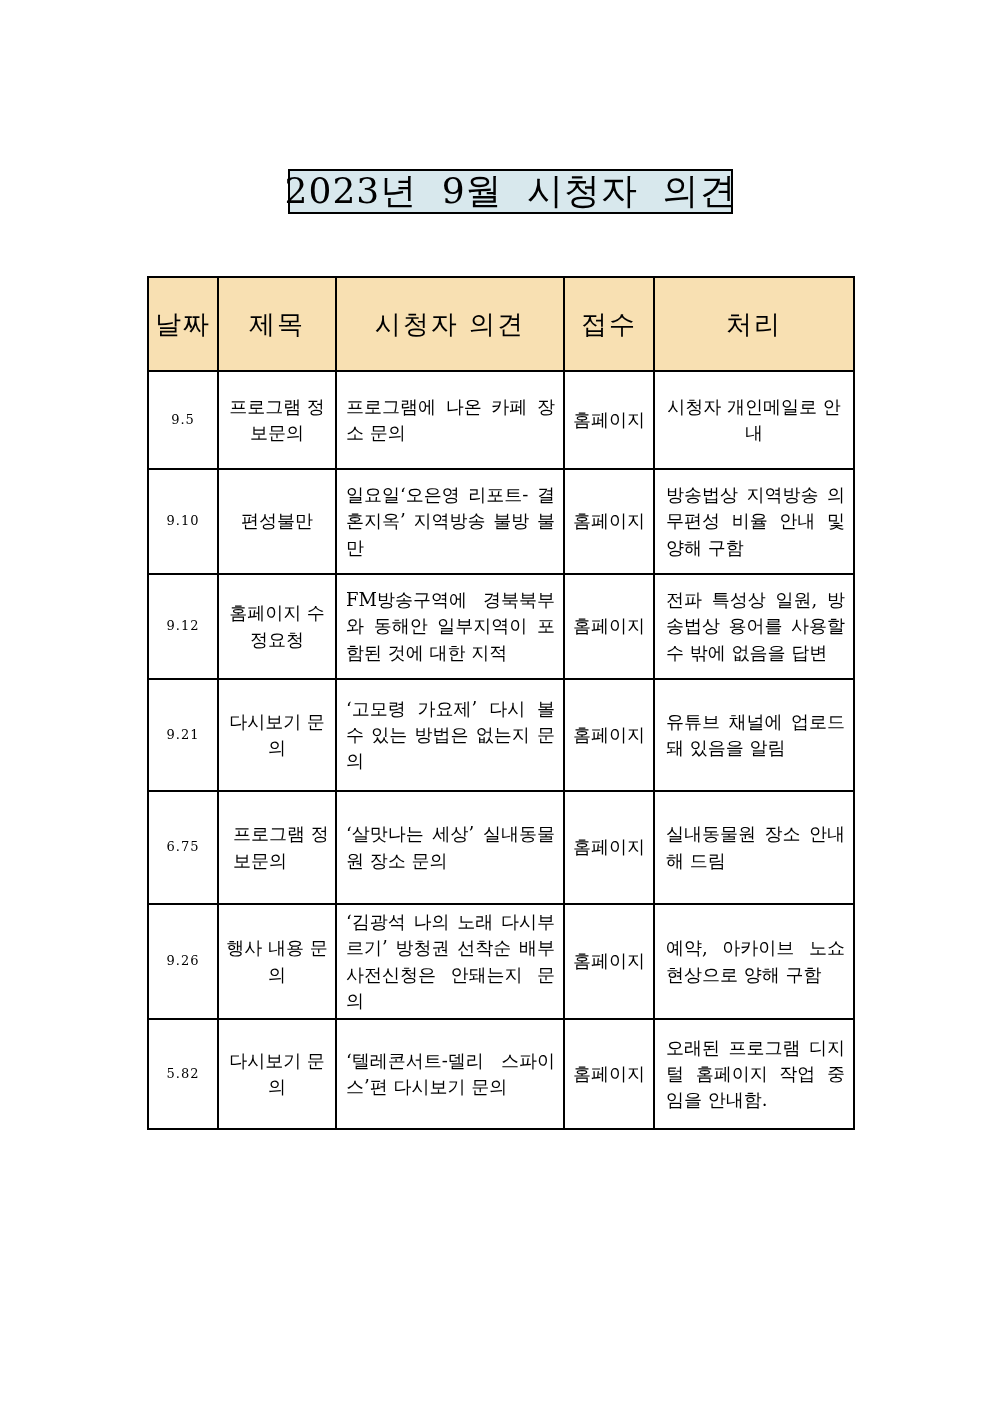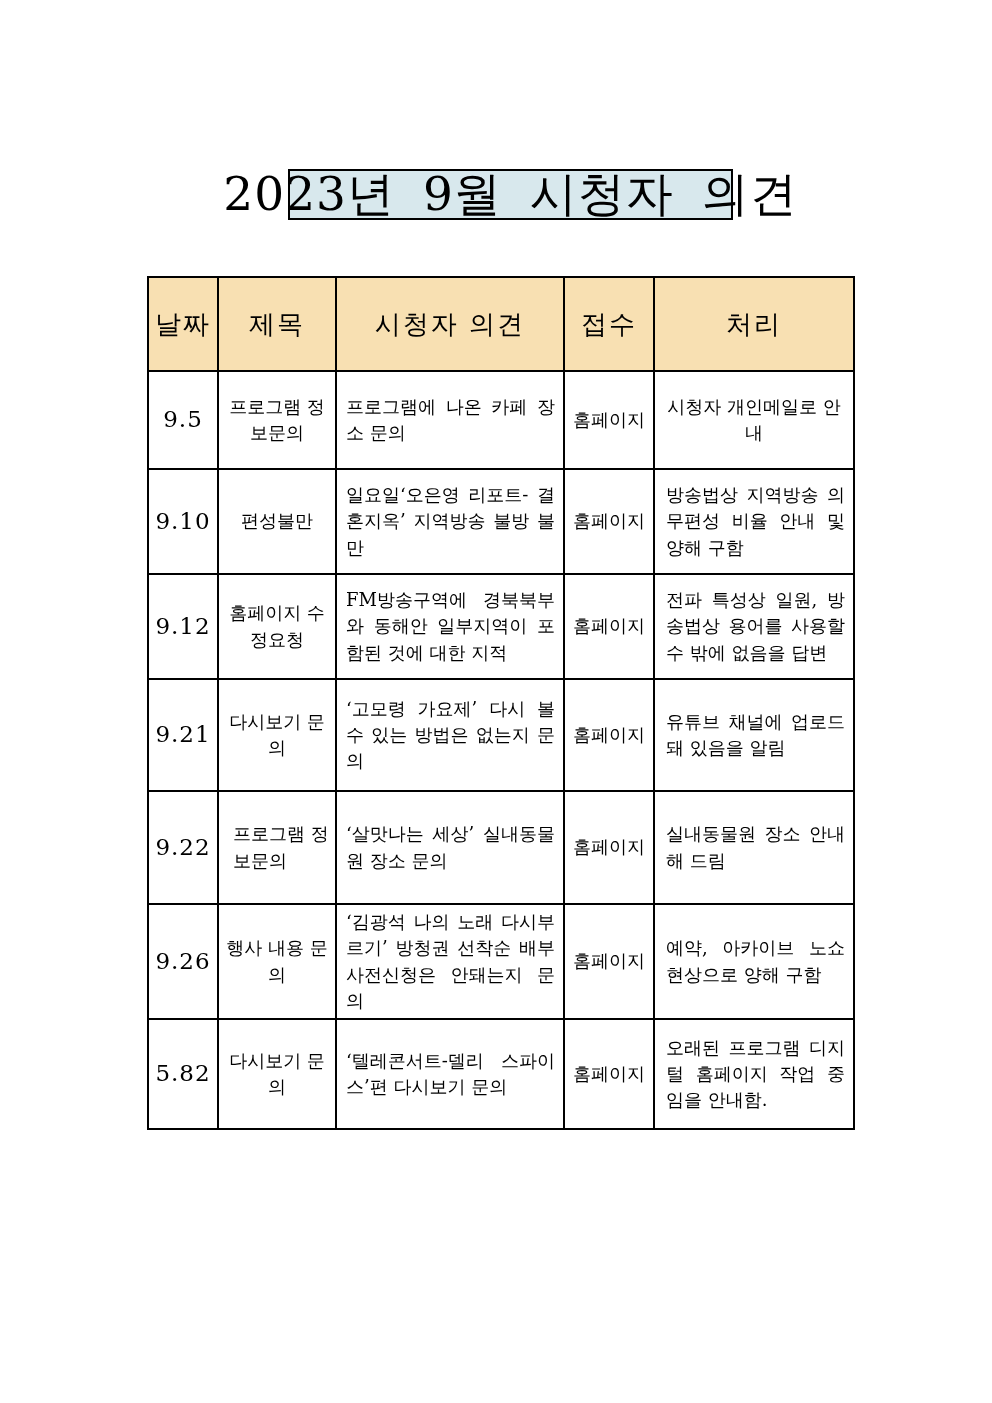--- a/index.html
+++ b/index.html
@@ -15,28 +15,28 @@
     position: relative;
     overflow: hidden;
   }
 
   
   .title-box {
     position: absolute;
     left: 288px;
     top: 169px;
     width: 445px;
-    height: 51px;
+    height: 45px;
     box-sizing: border-box;
     background: #d8e8ed;
     border: 2px solid #000000;
     display: flex;
     align-items: center;
     justify-content: center;
-    font-size: 47px;
+    font-size: 36px;
     letter-spacing: 1px;
     word-spacing: 12px;
     white-space: nowrap;
   }
 
   
   table.opinions {
     position: absolute;
     left: 147px;
     top: 276px;
@@ -60,21 +60,21 @@
     font-size: 26px;
     letter-spacing: 2px;
     text-align: center;
   }
   tbody td {
     font-size: 18px;
     line-height: 1.45;
   }
   td.c-date {
     text-align: center;
-    font-size: 23px;
+    font-size: 13px;
     letter-spacing: 1px;
   }
   td.c-title {
     text-align: center;
     padding: 0 6px;
     margin-left: 40px;
   }
   td.c-opinion {
     text-align: justify;
     padding: 3px 8px 3px 9px;
@@ -149,21 +149,21 @@
     <td class="c-action">전파 특성상 일원, 방송법상 용어를 사용할 수 밖에 없음을 답변</td>
   </tr>
       <tr>
     <td class="c-date">9.21</td>
     <td class="c-title">다시보기 문의</td>
     <td class="c-opinion">‘고모령 가요제’ 다시 볼 수 있는 방법은 없는지 문의</td>
     <td class="c-channel">홈페이지</td>
     <td class="c-action">유튜브 채널에 업로드 돼 있음을 알림</td>
   </tr>
       <tr>
-    <td class="c-date">9.22</td>
+    <td class="c-date">6.75</td>
     <td class="c-title">프로그램 정보문의</td>
     <td class="c-opinion">‘살맛나는 세상’ 실내동물원 장소 문의</td>
     <td class="c-channel">홈페이지</td>
     <td class="c-action">실내동물원 장소 안내해 드림</td>
   </tr>
       <tr>
     <td class="c-date">9.26</td>
     <td class="c-title">행사 내용 문의</td>
     <td class="c-opinion">‘김광석 나의 노래 다시부르기’ 방청권 선착순 배부 사전신청은 안돼는지 문의</td>
     <td class="c-channel">홈페이지</td>

